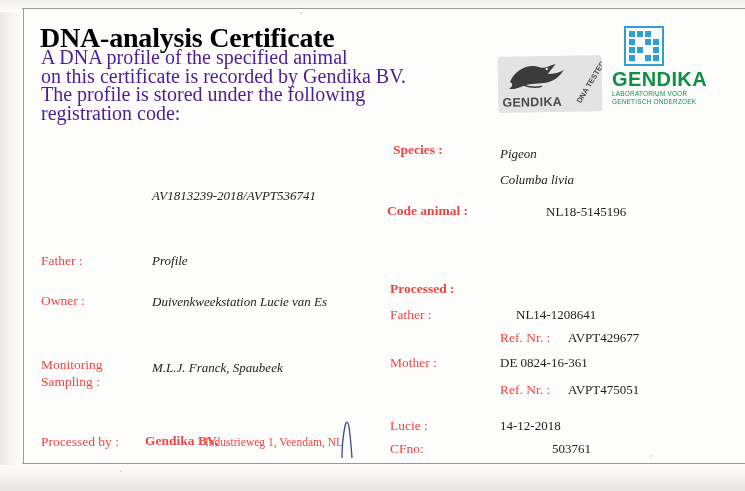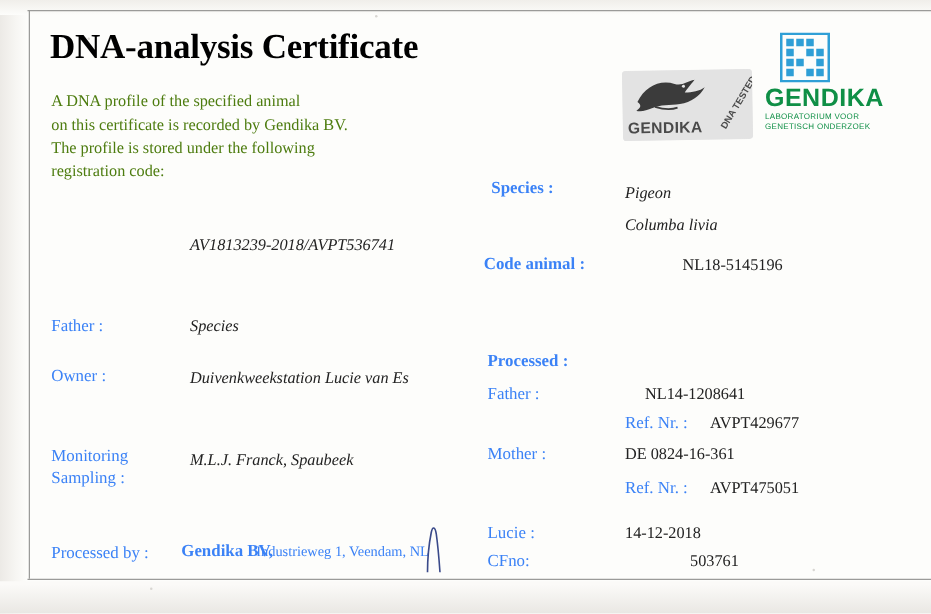--- a/index.html
+++ b/index.html
@@ -56,30 +56,30 @@
     top: 22px;
     font-family: "Liberation Serif", serif;
     font-weight: bold;
     font-size: 28px;
     letter-spacing: -0.2px;
     color: #000000;
   }
   .intro {
     position: absolute;
     left: 41px;
-    top: 72px;
-    font-size: 13px;
+    top: 48px;
+    font-size: 20px;
     line-height: 18.5px;
-    color: #4d7c0f;
+    color: #4c1d95;
     white-space: pre-line;
   }
   .label {
     position: absolute;
     font-size: 13.5px;
-    color: #3b82f6;
+    color: #ef4444;
     font-family: "Liberation Serif", serif;
     white-space: pre-line;
     line-height: 17px;
   }
   .value {
     position: absolute;
     font-size: 13px;
     color: #222;
     font-family: "Liberation Serif", serif;
     font-style: italic;
@@ -234,21 +234,21 @@
       <path d="M18 24 C24 26, 30 27, 36 25" stroke="#3b3b3b" stroke-width="1.4" fill="none"></path>
       <circle cx="41" cy="8" r="1.2" fill="#e7e7e7"></circle>
     </svg>
     <div class="stamp-word">GENDIKA</div>
     <div class="stamp-dna">DNA TESTED</div>
   </div>
 
   <div class="value" style="left:152px; top:188px;">AV1813239-2018/AVPT536741</div>
 
   <div class="label" style="left:41px; top:252px;">Father :</div>
-  <div class="value" style="left:152px; top:253px;">Species</div>
+  <div class="value" style="left:152px; top:253px;">Profile</div>
 
   <div class="label" style="left:41px; top:292px;">Owner :</div>
   <div class="value" style="left:152px; top:294px;">Duivenkweekstation Lucie van Es</div>
 
   <div class="label" style="left:41px; top:356px;">Monitoring
 Sampling :</div>
   <div class="value" style="left:152px; top:360px;">M.L.J. Franck, Spaubeek</div>
 
   <div class="label" style="left:41px; top:433px;">Processed by :</div>
   <div class="label bold" style="left:145px; top:432px;text-align:center;">Gendika BV,</div>

